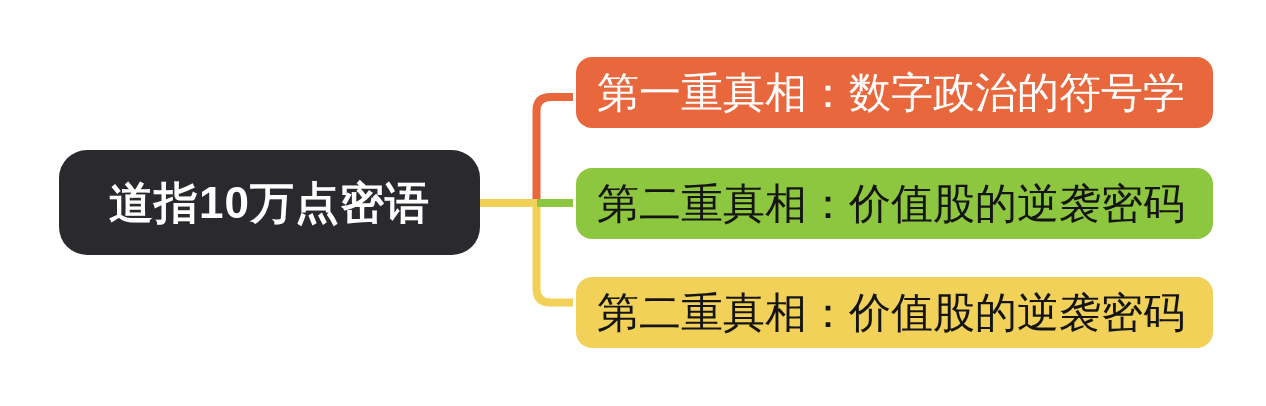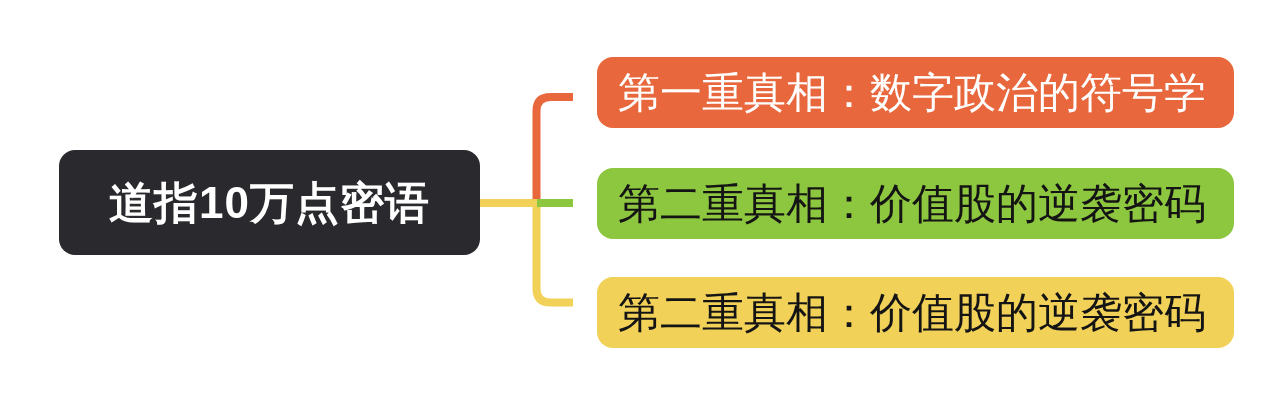--- a/index.html
+++ b/index.html
@@ -37,30 +37,30 @@
     z-index: 1;
     display: flex;
     align-items: center;
     box-sizing: border-box;
   }
   .root-node {
     left: 59px;
     top: 150px;
     width: 421px;
     height: 105px;
-    border-radius: 16px;
+    border-radius: 28px;
     background: var(--root-bg, #2A2A2E);
     color: var(--root-text, #FFFFFF);
     justify-content: center;
     font-size: 44px;
     font-weight: 700;
     letter-spacing: 1px;
   }
   .branch-node {
-    left: 597px;
+    left: 576px;
     width: 637px;
     height: 71px;
     border-radius: 16px;
     justify-content: flex-start;
     padding-left: 21px;
     font-size: 42px;
     font-weight: 400;
   }
   .branch-1 {
     top: 57px;

